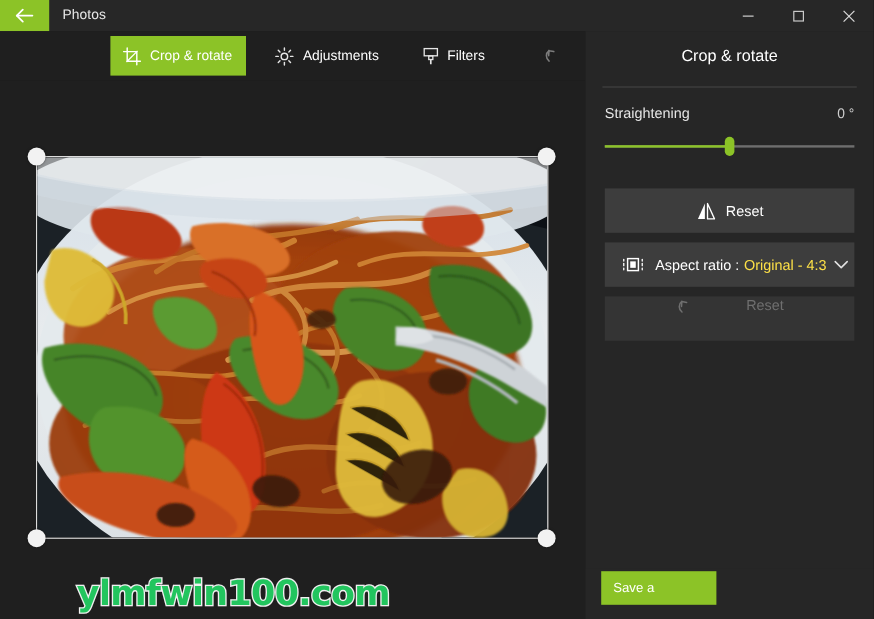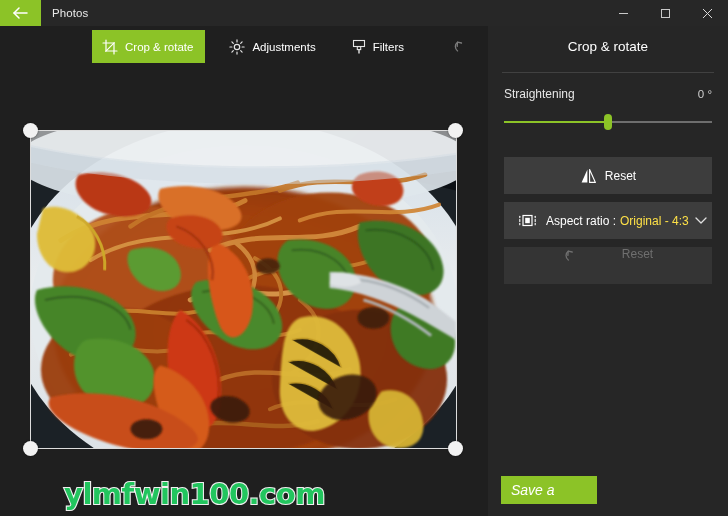--- a/index.html
+++ b/index.html
@@ -204,26 +204,25 @@
   #savebar {
     position: absolute; left: 488px; top: 474px;
     width: 240px; height: 42px;
     background: #262626;
   }
   #save-btn {
     position: absolute; left: 13px; top: 2px;
     height: 28px; min-width: 96px;
     background: #8cc327;
     color: #ffffff;
-    font-size: 14px;
+    font-size: 11px;
     display: flex; align-items: center;
     padding: 0 10px;
     white-space: nowrap;
     overflow: hidden;
-    font-style: italic;
   }
   #watermark {
     position: absolute;
     left: 64px; top: 472px;
     width: 680px; height: 44px;
     font-family: "DejaVu Sans", sans-serif;
     font-size: 29px;
     font-weight: bold;
     color: #22c55e;
     letter-spacing: -0.5px;

